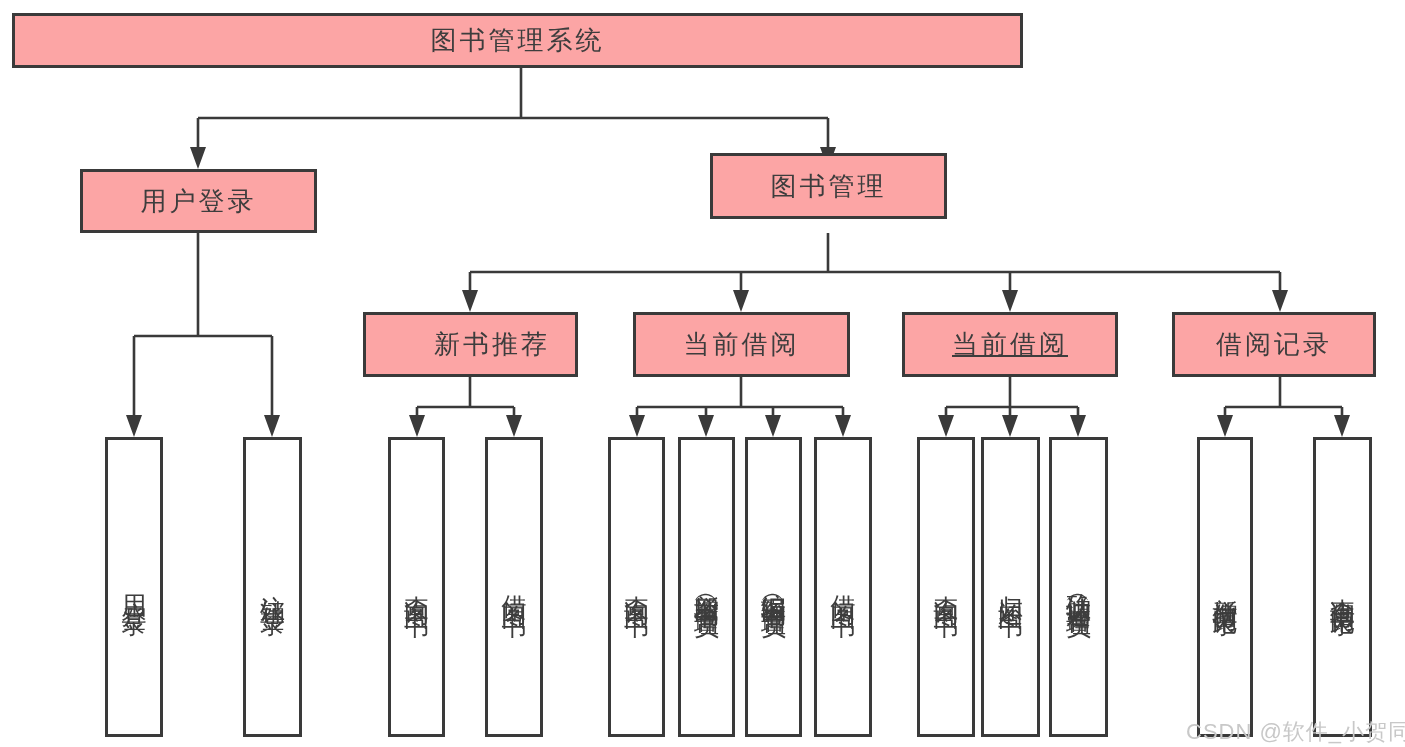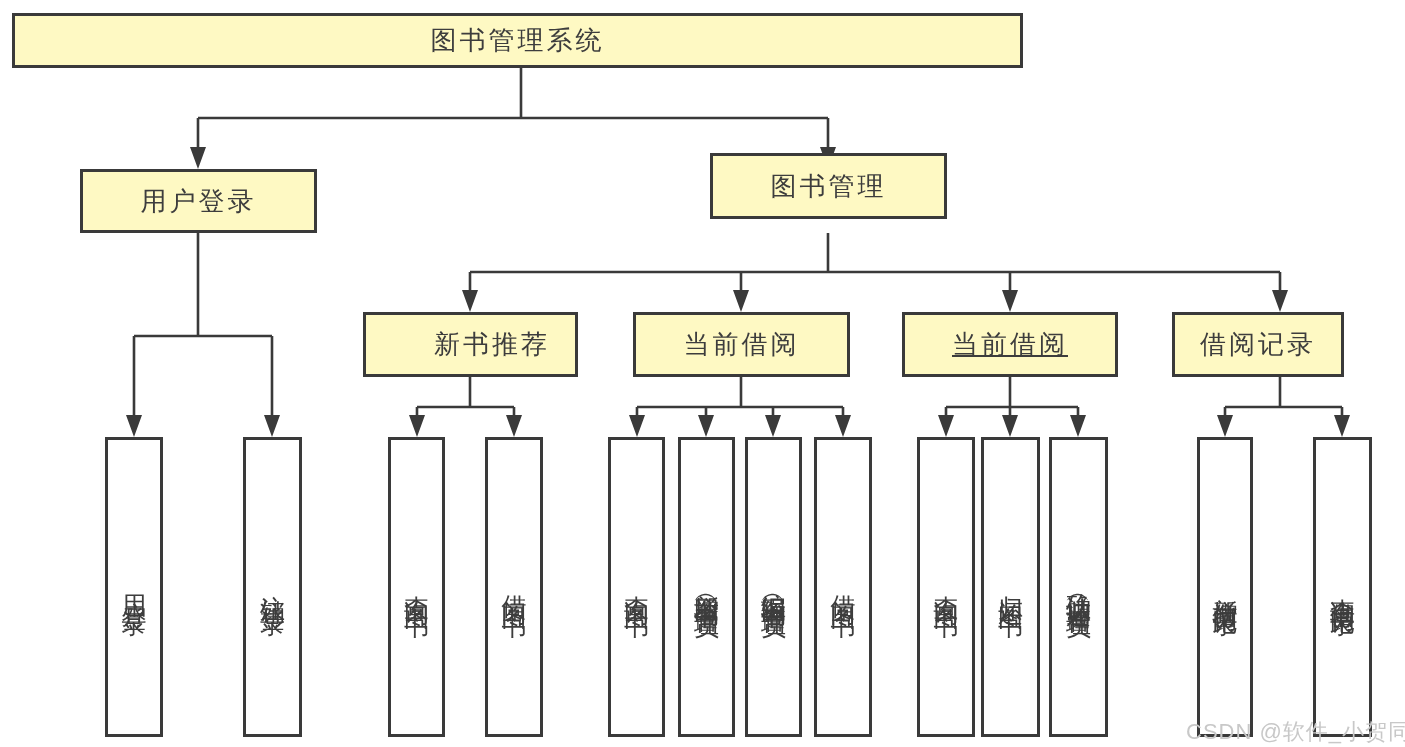--- a/index.html
+++ b/index.html
@@ -10,21 +10,21 @@
   html,body{margin:0;padding:0;background:#ffffff;}
   body{
     width:1405px;height:747px;position:relative;overflow:hidden;
     font-family:"Liberation Sans", sans-serif;
     color:var(--text);
   }
   #connectors{position:absolute;left:0;top:0;width:1405px;height:747px;}
   .ln{stroke:var(--line);stroke-width:2.6;fill:none;}
   .ah{fill:var(--line);stroke:none;}
   .hbox{
-    position:absolute;box-sizing:border-box;background:#fef9c3;
+    position:absolute;box-sizing:border-box;background:#fca5a5;
     border:3px solid var(--line);
     display:flex;align-items:center;justify-content:center;
     font-size:26px;letter-spacing:3px;color:var(--text);
     white-space:nowrap;
   }
   .vbox{
     position:absolute;top:437px;height:300px;box-sizing:border-box;
     background:#ffffff;border:3px solid var(--line);
     display:flex;align-items:center;justify-content:center;
   }
@@ -88,21 +88,21 @@
 
 <div class="hbox" style="left:363px;top:312px;width:215px;height:65px;padding-left:43px;">
   <span>新书推荐</span>
 </div>
 <div class="hbox" style="left:633px;top:312px;width:217px;height:65px;">
   <span>当前借阅</span>
 </div>
 <div class="hbox" style="left:902px;top:312px;width:216px;height:65px;text-decoration:underline;">
   <span>当前借阅</span>
 </div>
-<div class="hbox" style="left:1172px;top:312px;width:172px;height:65px;">
+<div class="hbox" style="left:1172px;top:312px;width:204px;height:65px;">
   <span>借阅记录</span>
 </div>
 
 <div class="vbox" style="left:105px;width:58px;">
   <span class="vtext">用户登录</span>
 </div>
 <div class="vbox" style="left:243px;width:59px;">
   <span class="vtext">注销登录</span>
 </div>
 

